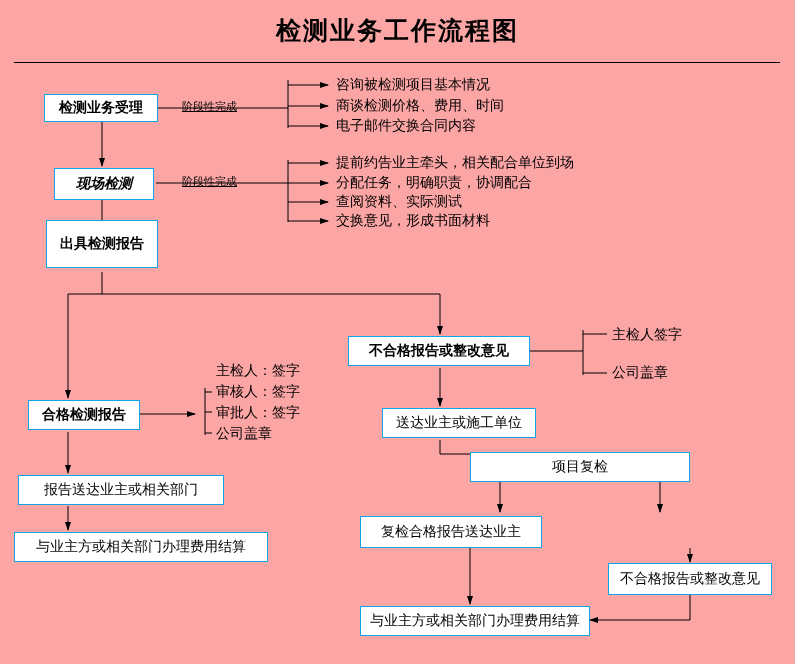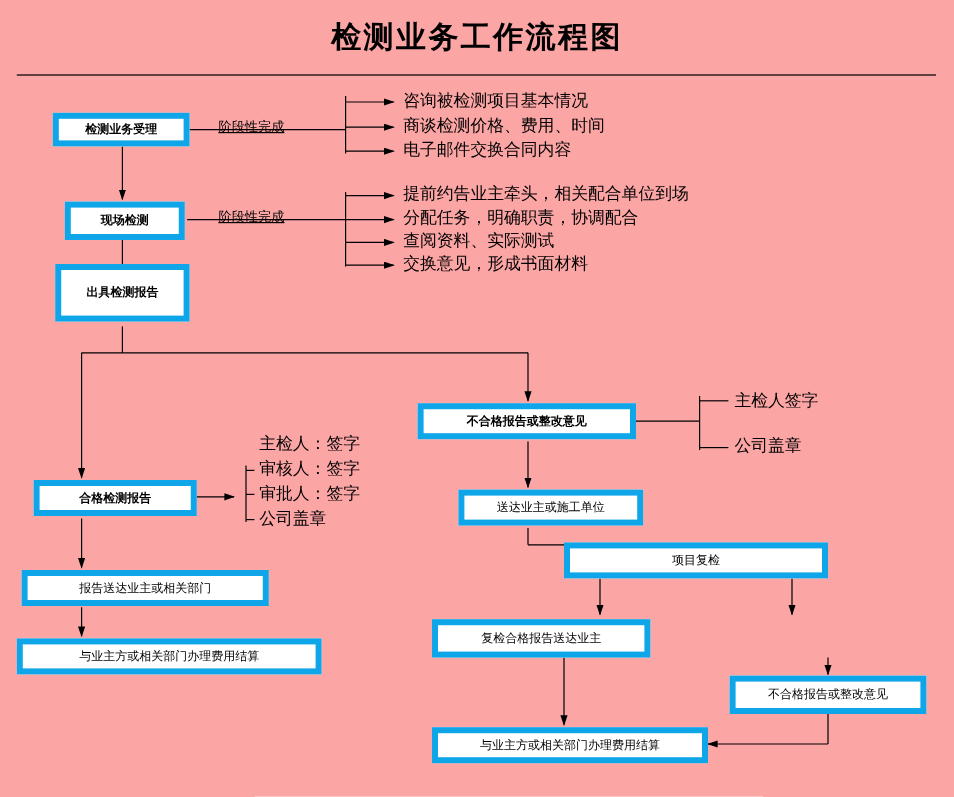--- a/index.html
+++ b/index.html
@@ -33,26 +33,26 @@
     position: absolute;
     left: 14px;
     top: 62px;
     width: 766px;
     height: 1px;
     background: #000;
   }
   .box {
     position: absolute;
     box-sizing: border-box;
-    border: 5px solid #0ea5e9;
+    border: 1px solid #0ea5e9;
     background: #ffffff;
     display: flex;
     align-items: center;
     justify-content: center;
-    font-size: 10px;
+    font-size: 14px;
     color: #000;
     text-align: center;
     line-height: 1.1;
     white-space: nowrap;
   }
   .box.bold {
     font-weight: bold;
   }
   .txt {
     position: absolute;
@@ -147,25 +147,25 @@
       <line x1="583" y1="330" x2="583" y2="375"></line>
       <line x1="583" y1="334" x2="607" y2="334"></line>
       <line x1="583" y1="373" x2="607" y2="373"></line>
 
       <line x1="580" y1="454" x2="580" y2="454"></line>
     </g>
   </svg>
 
   <div class="box bold" style="left:44px; top:94px; width:114px; height:28px;">检测业务受理</div>
 
-  <div class="box bold" style="left:54px; top:168px; width:100px; height:32px;">现场检测</div>
+  <div class="box bold" style="left:54px; top:168px; width:100px; height:32px;font-style:italic;">现场检测</div>
 
   <div class="box bold" style="left:46px; top:220px; width:112px; height:48px;">出具检测报告</div>
 
-  <div class="box bold" style="left:28px; top:400px; width:136px; height:30px;">合格检测报告</div>
+  <div class="box bold" style="left:28px; top:400px; width:112px; height:30px;">合格检测报告</div>
 
   <div class="box" style="left:18px; top:475px; width:206px; height:30px;">报告送达业主或相关部门</div>
 
   <div class="box" style="left:14px; top:532px; width:254px; height:30px;">与业主方或相关部门办理费用结算</div>
 
   <div class="box bold" style="left:348px; top:336px; width:182px; height:30px;">不合格报告或整改意见</div>
 
   <div class="box" style="left:382px; top:408px; width:154px; height:30px;">送达业主或施工单位</div>
 
   <div class="box" style="left:470px; top:452px; width:220px; height:30px;">项目复检</div>

